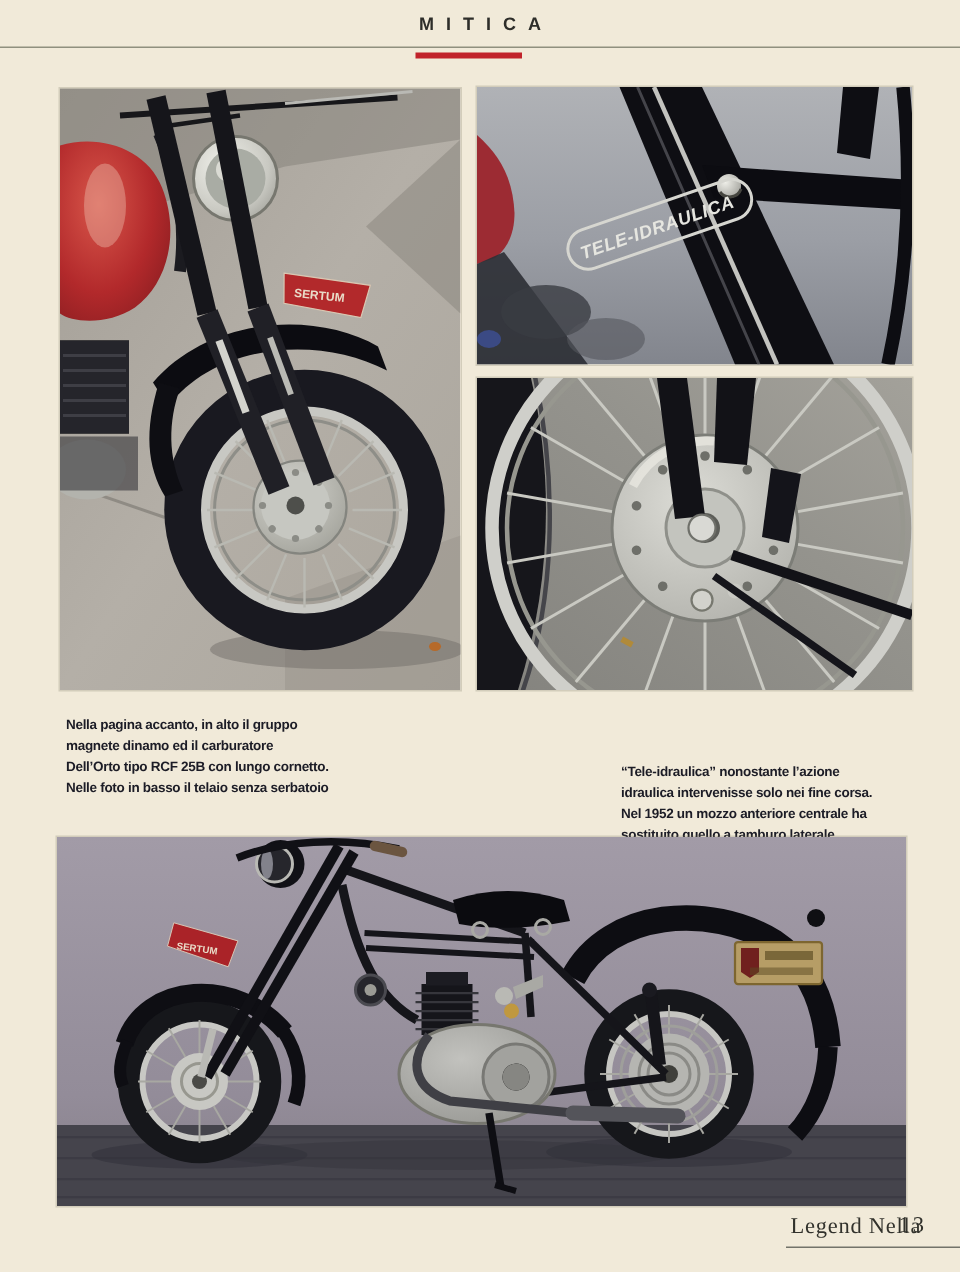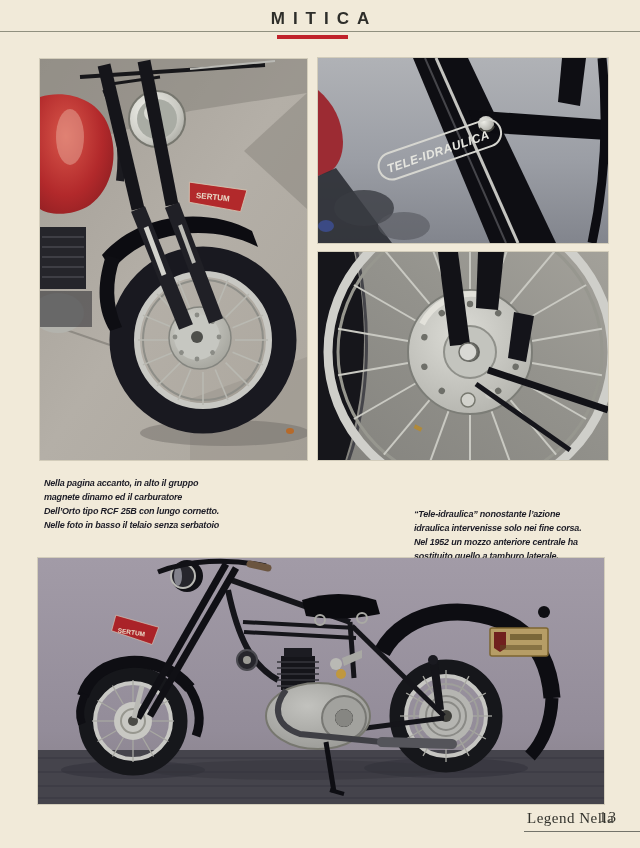--- a/index.html
+++ b/index.html
@@ -1,31 +1,31 @@
 <!DOCTYPE html>
 <html><head>
 <meta charset="utf-8">
 <style>
   html,body{margin:0;padding:0;background:#d8d2c2;}
   #page{position:relative;width:640px;height:848px;background:#f1ead9;
         font-family:"Liberation Sans",sans-serif;overflow:hidden;margin:0 auto;}
   
   .header-rule{position:absolute;left:0;top:31px;width:640px;height:1px;background:#90907f;}
   .page-title{position:absolute;left:0;top:9px;width:640px;margin:0;text-align:center;
-        font-size:17px;font-weight:600;letter-spacing:8px;text-indent:8px;color:#2e2e2a;}
+        font-size:12px;font-weight:600;letter-spacing:8px;text-indent:8px;color:#2e2e2a;}
   .header-accent{position:absolute;left:277px;top:35px;width:71px;height:4px;background:#c1232b;}
   
   figure{margin:0;position:absolute;box-shadow:0 0 0 1px rgba(125,118,100,.25);}
   figure svg{display:block;}
   #photo-front{left:40px;top:59px;width:267px;height:401px;}
   #photo-fork{left:318px;top:58px;width:290px;height:185px;}
   #photo-hub{left:318px;top:252px;width:290px;height:208px;}
   #photo-side{left:38px;top:558px;width:566px;height:246px;}
   
-  .caption{position:absolute;top:476px;margin:0;font-style:italic;font-weight:bold;
+  .caption{position:absolute;top:476px;margin:0;font-weight:bold;
         font-size:9px;line-height:14px;letter-spacing:-0.2px;color:#1c1c26;white-space:pre-line;}
   #caption-1{left:44px;width:186px;}
   #caption-2{left:230px;width:184px;}
   #caption-3{left:414px;width:176px;margin-top:31px;}
   
   .footer-name{position:absolute;left:527px;top:810px;font-family:"Liberation Serif",serif;
         font-size:15px;letter-spacing:.5px;color:#32322c;}
   .footer-page{position:absolute;left:599px;top:809px;font-family:"Liberation Serif",serif;
         font-size:15px;letter-spacing:2px;color:#32322c;}
   .footer-rule{position:absolute;left:524px;top:831px;width:116px;height:1px;background:#73736a;}

